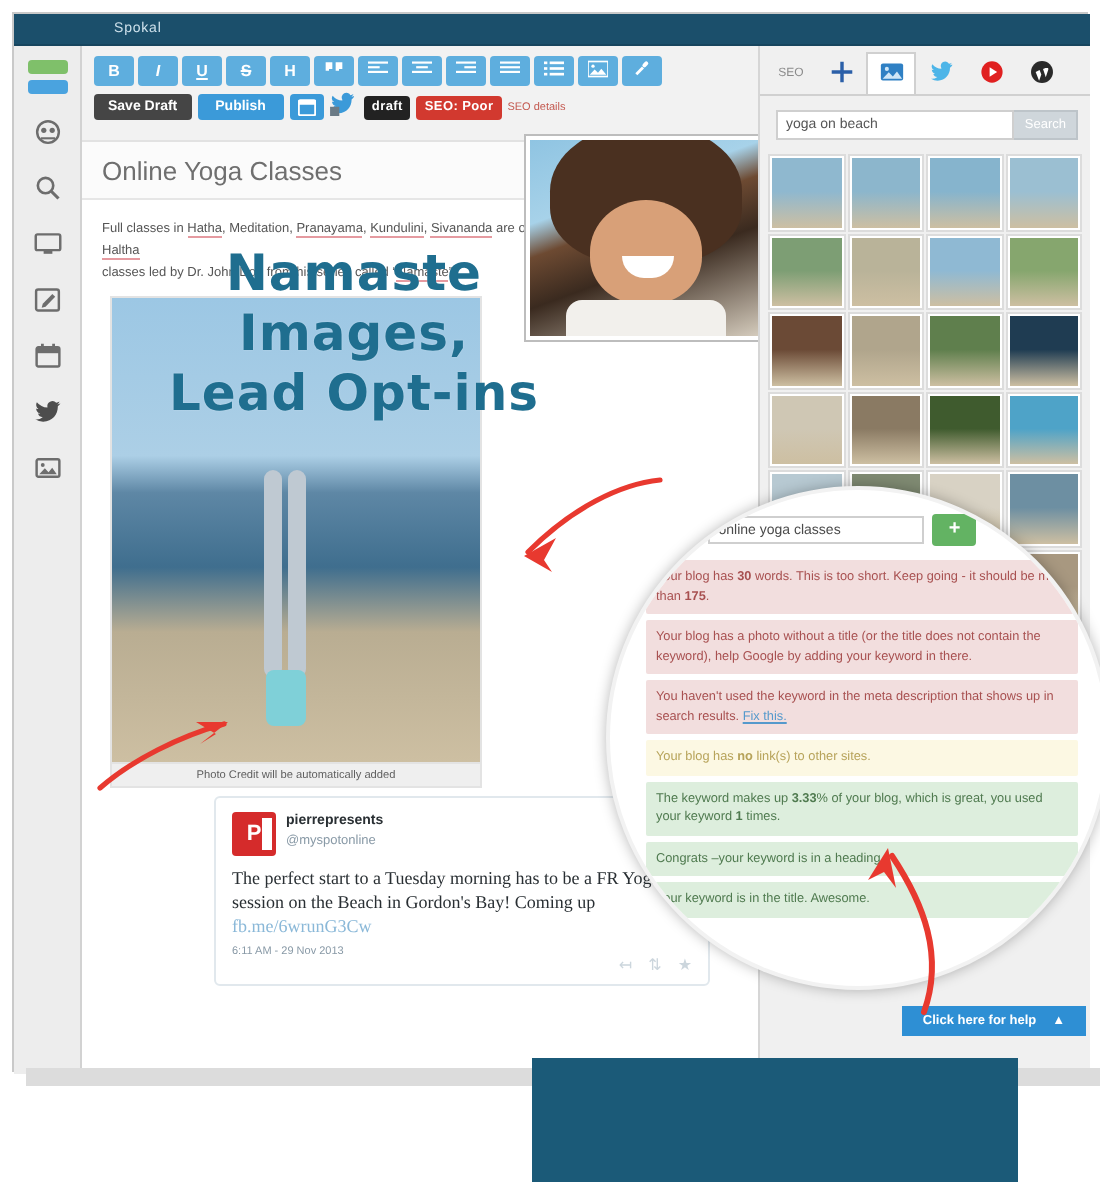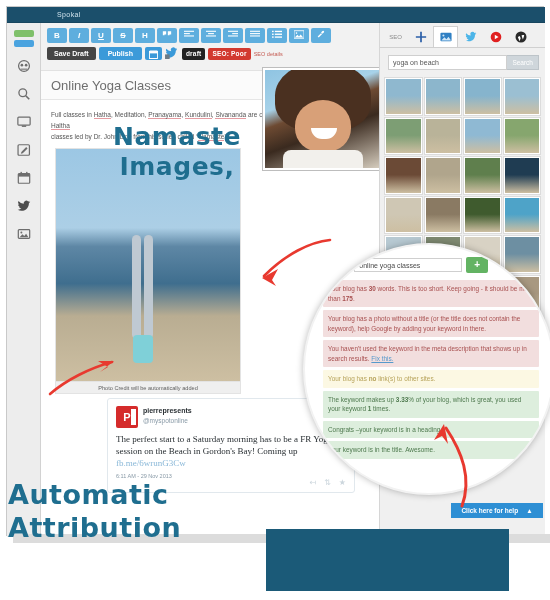--- a/index.html
+++ b/index.html
@@ -499,21 +499,21 @@
             <div class="tw-name">pierrepresents</div>
             <div class="tw-handle">@myspotonline</div>
           </div>
           <div class="tw-bird">
             <svg viewBox="0 0 14 13">
                 <path d="M13 2.1c-.45.2-.94.34-1.45.4.52-.31.92-.8 1.1-1.39-.49.29-1.03.5-1.6.61A2.52 2.52 0 0 0 6.6 4.1c0 .2.02.39.06.57A7.15 7.15 0 0 1 1.4 2.03a2.52 2.52 0 0 0 .78 3.36 2.5 2.5 0 0 1-1.14-.31v.03c0 1.22.87 2.24 2.02 2.47-.37.1-.76.12-1.14.05a2.53 2.53 0 0 0 2.36 1.75A5.06 5.06 0 0 1 .6 10.43a7.14 7.14 0 0 0 3.87 1.13c4.64 0 7.18-3.84 7.18-7.18v-.33c.5-.36.92-.81 1.26-1.32z"></path>
               </svg>
           </div>
         </div>
         <div class="tw-text">
-          <span>The perfect start to a Saturday morning has to be a FR</span>
+          <span>The perfect start to a Tuesday morning has to be a FR</span>
           <span>Yoga session on the Beach in Gordon's Bay! Coming up</span>
           <span class="tw-link">fb.me/6wrunG3Cw</span>
         </div>
         <div class="tw-time">6:11 AM - 29 Nov 2013</div>
         <div class="tw-actions">
           <span>↤</span>
           <span>⇅</span>
           <span>★</span>
         </div>
       </div>
@@ -620,26 +620,23 @@
     <div id="help-button">
       <span>Click here for help</span>
       <span>▲</span>
     </div>
 
     <div id="bottom-block"></div>
   </div>
 
   <div class="hand" id="ann-dragdrop">
     <div>Namaste Images,</div>
+    <div>Lead Opt-ins</div>
   </div>
 
-  <div class="hand" id="ann-attribution">
-    <div>Automatic</div>
-    <div>Attribution</div>
-  </div>
 
   <div class="arrow" style="left:252px; top:236px;">
     <svg width="80" height="50" viewBox="0 0 80 50">
       <path d="M78 4 C58 6 34 18 12 40" stroke="#e8392f" stroke-width="2.6" fill="none" stroke-linecap="round"></path>
       <path d="M10 42 L26 33 L20 44 L24 50z" fill="#e8392f"></path>
     </svg>
   </div>
 
   <div class="arrow" style="left:48px; top:358px;">
     <svg width="70" height="38" viewBox="0 0 70 38">

